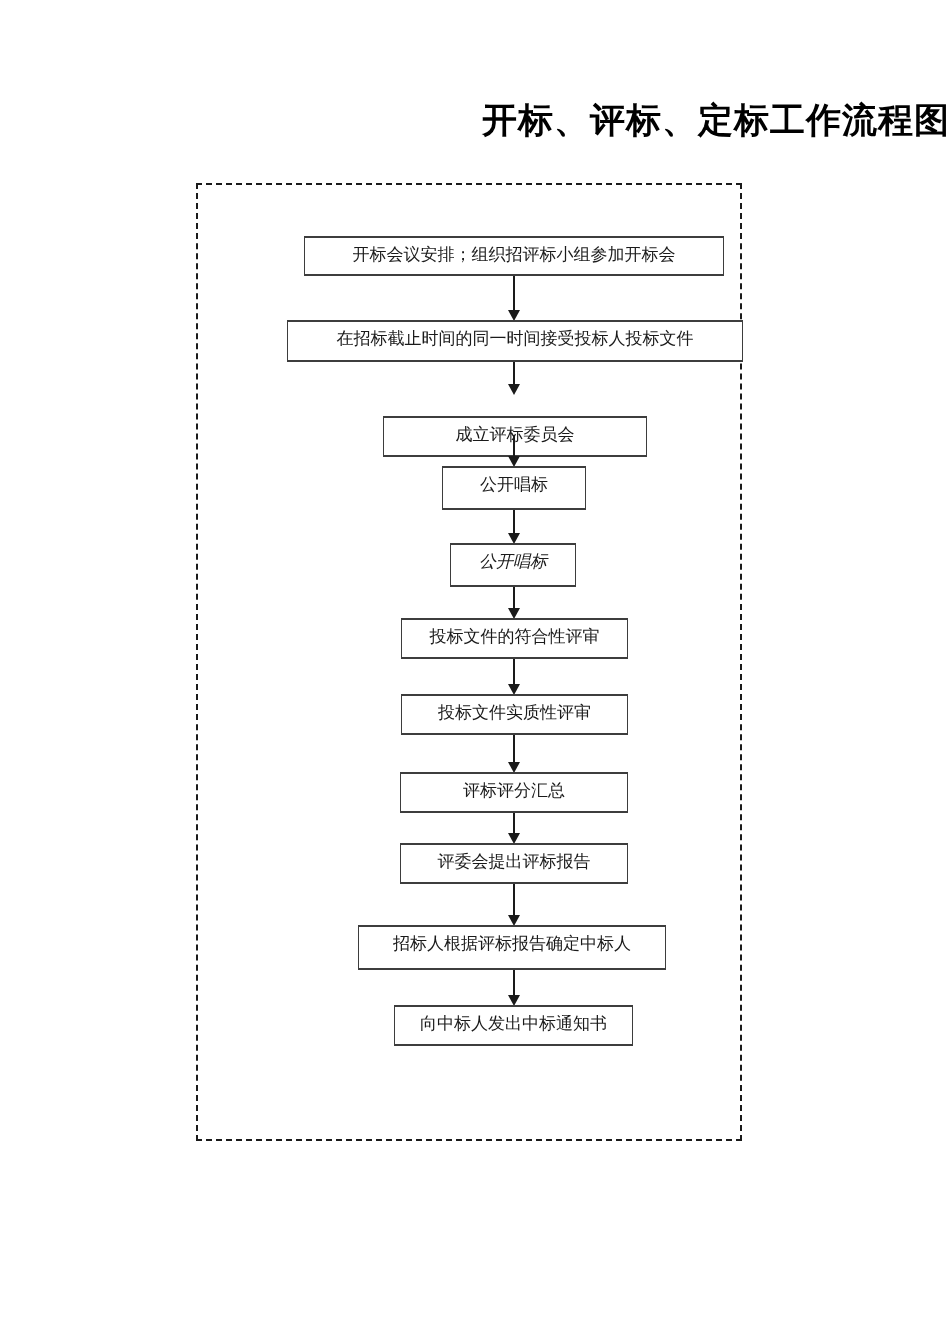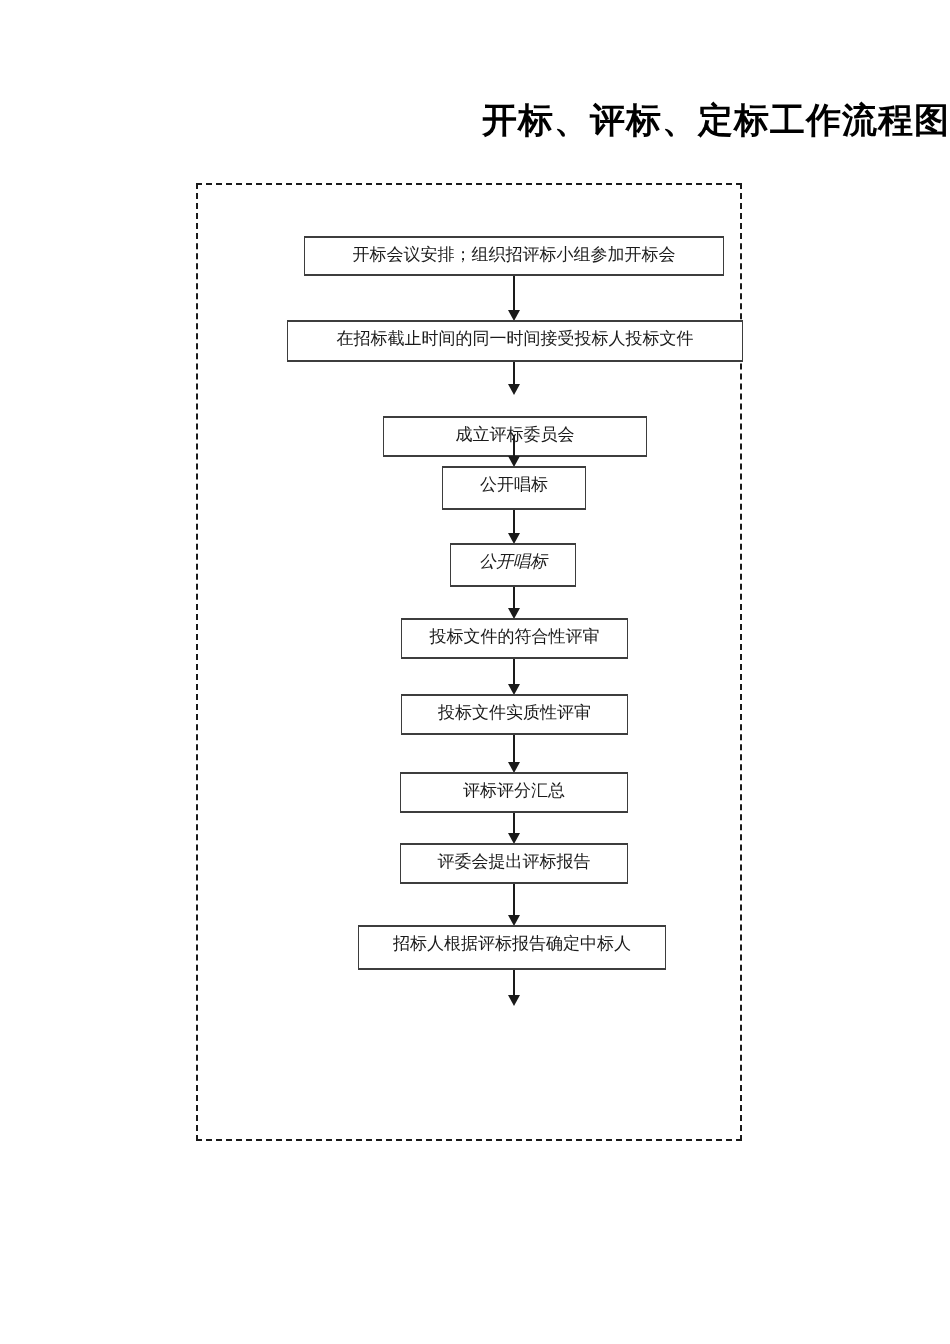--- a/index.html
+++ b/index.html
@@ -222,14 +222,17 @@
 
   <div class="flow-box node-10">
     <span>招标人根据评标报告确定中标人</span>
   </div>
 
   <div class="connector conn-10">
     <div class="stem"></div>
     <div class="head"></div>
   </div>
 
+  <div class="flow-box node-11">
+    <span>向中标人发出中标通知书</span>
+  </div>
 
 </div>
 
 </body></html>

